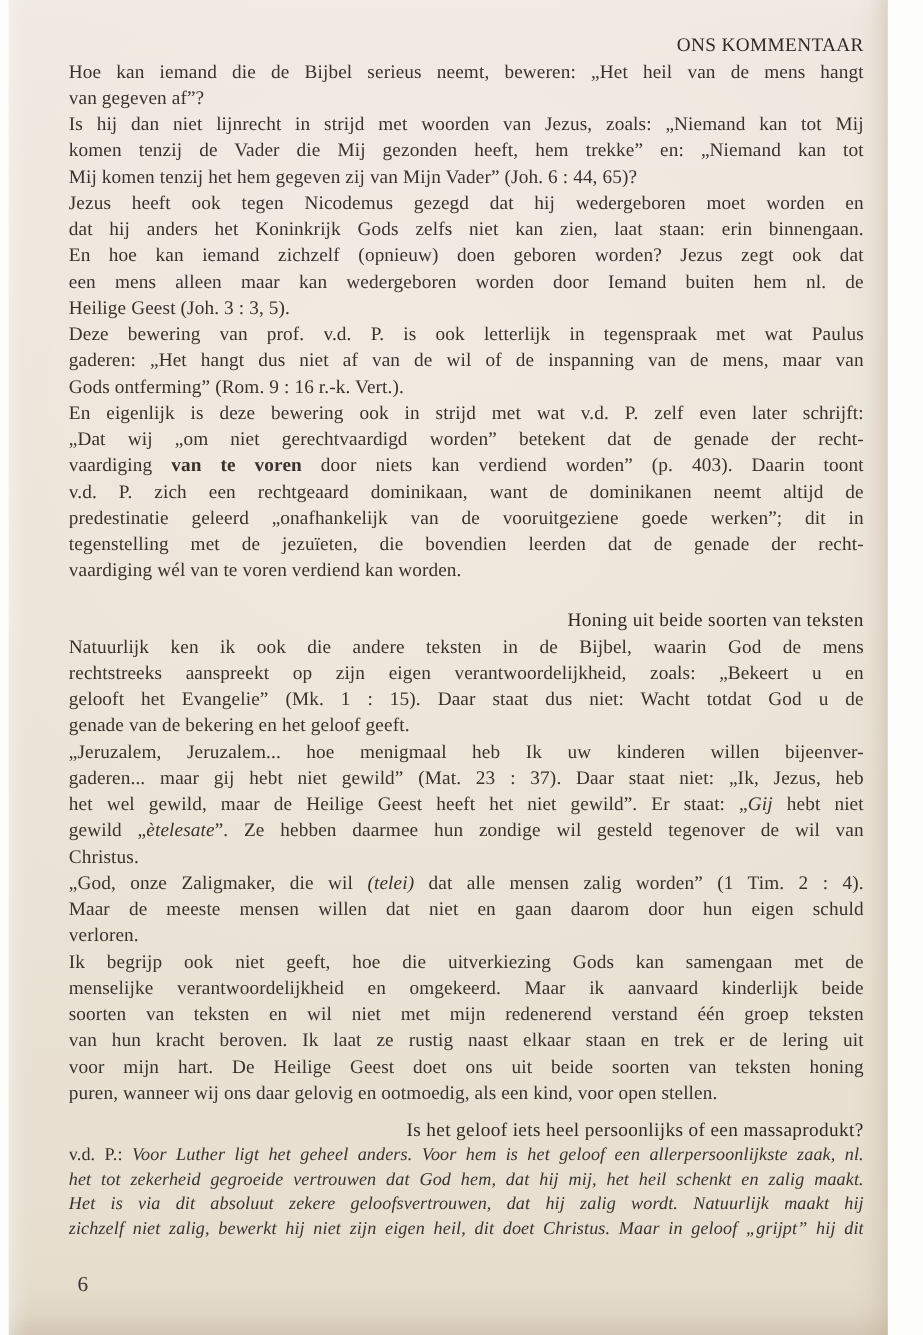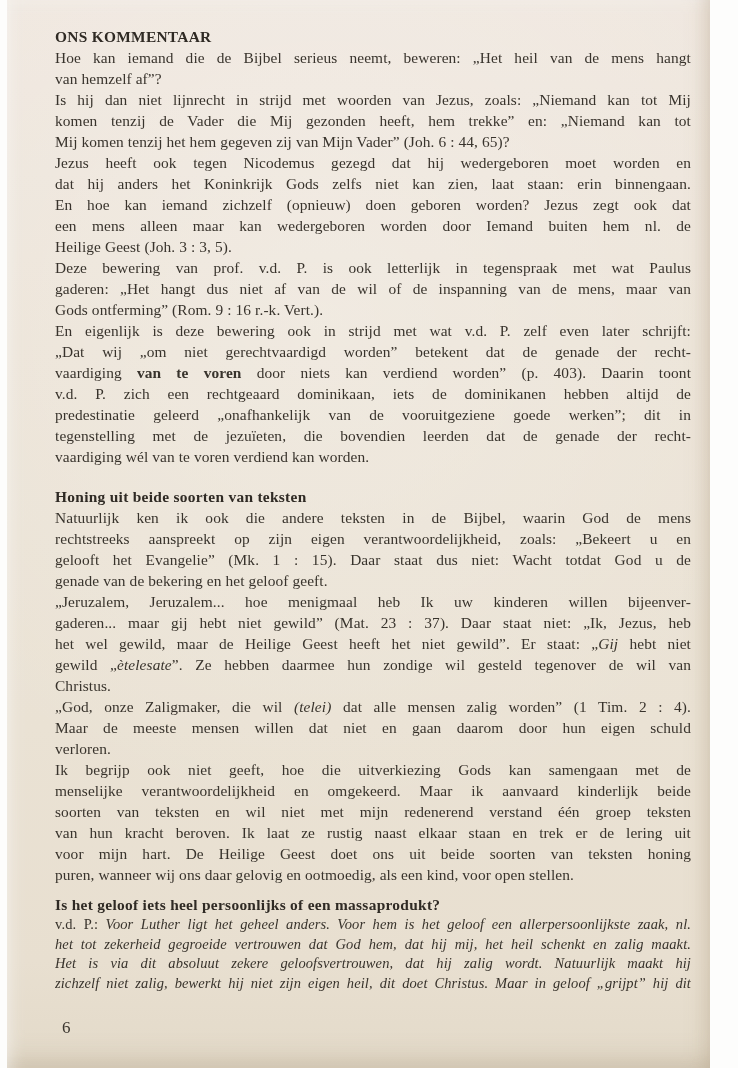--- a/index.html
+++ b/index.html
@@ -44,23 +44,24 @@
     text-align-last: justify;
     -moz-text-align-last: justify;
     height: 21px;
     overflow: hidden;
   }
   .line.last {
     text-align-last: left;
     -moz-text-align-last: left;
   }
   .heading {
-    font-weight: 700;
+    font-weight: 400;
     color: #2f2a24;
     letter-spacing: 0.3px;
+    text-align: right;
   }
   .gap1 { margin-top: 19px; }
   .gap2 { margin-top: 9px; }
   .vdp {
     font-size: 14.5px;
     line-height: 19.5px;
     height: 19.5px;
   }
   span.i { font-style: italic; }
   span.b { font-weight: 700; }
@@ -72,36 +73,36 @@
     color: #3b362f;
   }
 </style>
 </head>
 <body>
 
 <div class="paper">
   <div class="text-column">
       <div class="heading"><span>ONS KOMMENTAAR</span></div>
       <div class="line"><span>Hoe kan iemand die de Bijbel serieus neemt, beweren: „Het heil van de mens hangt</span></div>
-      <div class="line last"><span>van hemzelf af”?</span></div>
+      <div class="line last"><span>van gegeven af”?</span></div>
       <div class="line"><span>Is hij dan niet lijnrecht in strijd met woorden van Jezus, zoals: „Niemand kan tot Mij</span></div>
       <div class="line"><span>komen tenzij de Vader die Mij gezonden heeft, hem trekke” en: „Niemand kan tot</span></div>
       <div class="line last"><span>Mij komen tenzij het hem gegeven zij van Mijn Vader” (Joh. 6 : 44, 65)?</span></div>
       <div class="line"><span>Jezus heeft ook tegen Nicodemus gezegd dat hij wedergeboren moet worden en</span></div>
       <div class="line"><span>dat hij anders het Koninkrijk Gods zelfs niet kan zien, laat staan: erin binnengaan.</span></div>
       <div class="line"><span>En hoe kan iemand zichzelf (opnieuw) doen geboren worden? Jezus zegt ook dat</span></div>
       <div class="line"><span>een mens alleen maar kan wedergeboren worden door Iemand buiten hem nl. de</span></div>
       <div class="line last"><span>Heilige Geest (Joh. 3 : 3, 5).</span></div>
       <div class="line"><span>Deze bewering van prof. v.d. P. is ook letterlijk in tegenspraak met wat Paulus</span></div>
       <div class="line"><span>gaderen: „Het hangt dus niet af van de wil of de inspanning van de mens, maar van</span></div>
       <div class="line last"><span>Gods ontferming” (Rom. 9 : 16 r.-k. Vert.).</span></div>
       <div class="line"><span>En eigenlijk is deze bewering ook in strijd met wat v.d. P. zelf even later schrijft:</span></div>
       <div class="line"><span>„Dat wij „om niet gerechtvaardigd worden” betekent dat de genade der recht-</span></div>
       <div class="line"><span>vaardiging </span><span class="b">van te voren</span><span> door niets kan verdiend worden” (p. 403). Daarin toont</span></div>
-      <div class="line"><span>v.d. P. zich een rechtgeaard dominikaan, iets de dominikanen hebben altijd de</span></div>
+      <div class="line"><span>v.d. P. zich een rechtgeaard dominikaan, want de dominikanen neemt altijd de</span></div>
       <div class="line"><span>predestinatie geleerd „onafhankelijk van de vooruitgeziene goede werken”; dit in</span></div>
       <div class="line"><span>tegenstelling met de jezuïeten, die bovendien leerden dat de genade der recht-</span></div>
       <div class="line last"><span>vaardiging wél van te voren verdiend kan worden.</span></div>
       <div class="heading gap1"><span>Honing uit beide soorten van teksten</span></div>
       <div class="line"><span>Natuurlijk ken ik ook die andere teksten in de Bijbel, waarin God de mens</span></div>
       <div class="line"><span>rechtstreeks aanspreekt op zijn eigen verantwoordelijkheid, zoals: „Bekeert u en</span></div>
       <div class="line"><span>gelooft het Evangelie” (Mk. 1 : 15). Daar staat dus niet: Wacht totdat God u de</span></div>
       <div class="line last"><span>genade van de bekering en het geloof geeft.</span></div>
       <div class="line"><span>„Jeruzalem, Jeruzalem... hoe menigmaal heb Ik uw kinderen willen bijeenver-</span></div>
       <div class="line"><span>gaderen... maar gij hebt niet gewild” (Mat. 23 : 37). Daar staat niet: „Ik, Jezus, heb</span></div>

